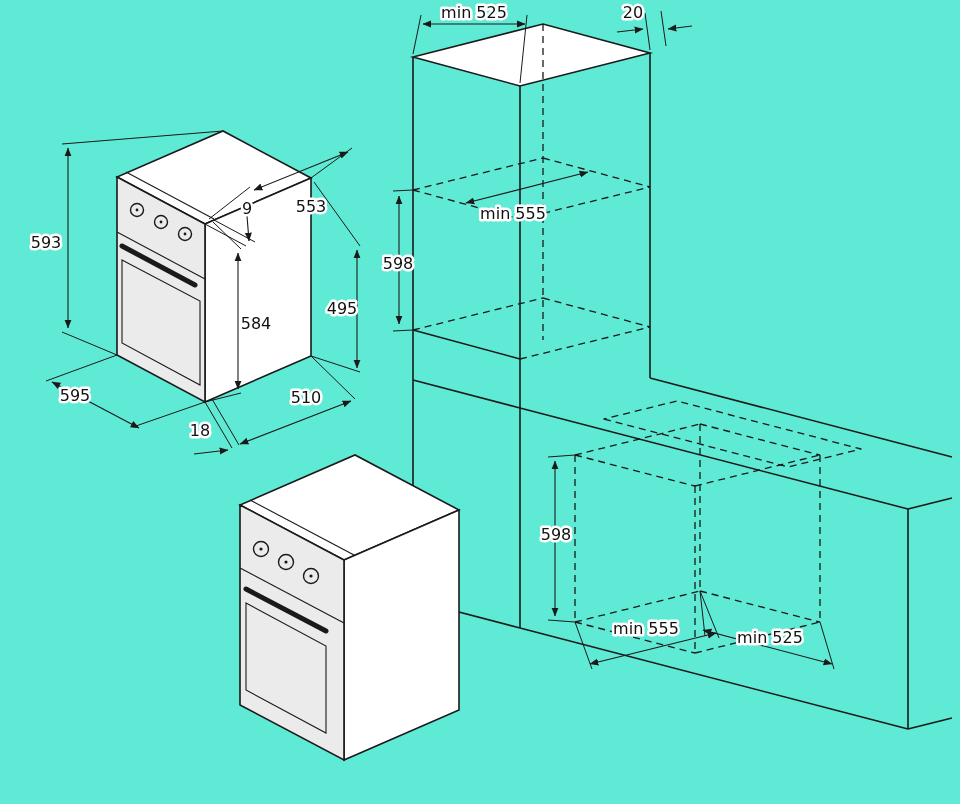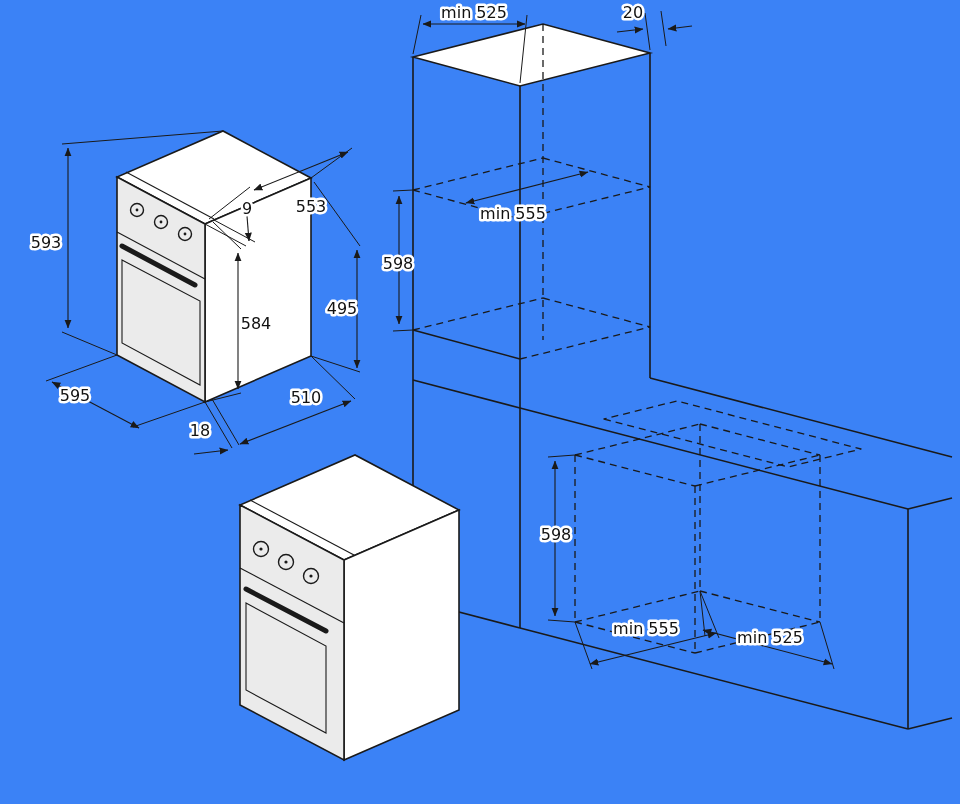--- a/index.html
+++ b/index.html
@@ -1,16 +1,16 @@
 <!DOCTYPE html>
 <html><head>
 <meta charset="utf-8">
 <style>
   html,body{margin:0;padding:0;background:#ffffff;}
-  .stage{position:relative;width:960px;height:804px;background:#3b82f6;overflow:hidden;
+  .stage{position:relative;width:960px;height:804px;background:#5eead4;overflow:hidden;
          font-family:"DejaVu Sans",sans-serif;}
   svg{display:block;}
   .ln  {stroke:#1a1a1a;stroke-width:1.6;fill:none;}
   .dsh {stroke:#1a1a1a;stroke-width:1.3;fill:none;stroke-dasharray:7 5;}
   .dim {stroke:#1a1a1a;stroke-width:1.1;fill:none;}
   .ext {stroke:#1a1a1a;stroke-width:1;fill:none;}
   .face-front{fill:#ebebeb;stroke:#1a1a1a;stroke-width:1.6;}
   .face-lite {fill:#ffffff;stroke:#1a1a1a;stroke-width:1.6;}
   .knob{fill:#ebebeb;stroke:#1a1a1a;stroke-width:1.4;}
   .knob-dot{fill:#1a1a1a;}

